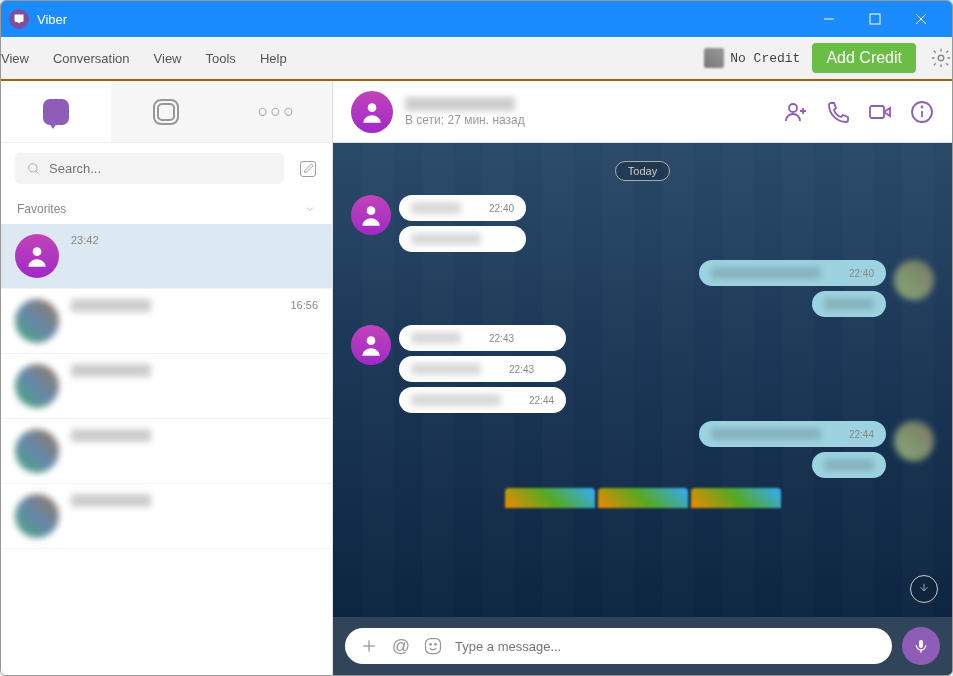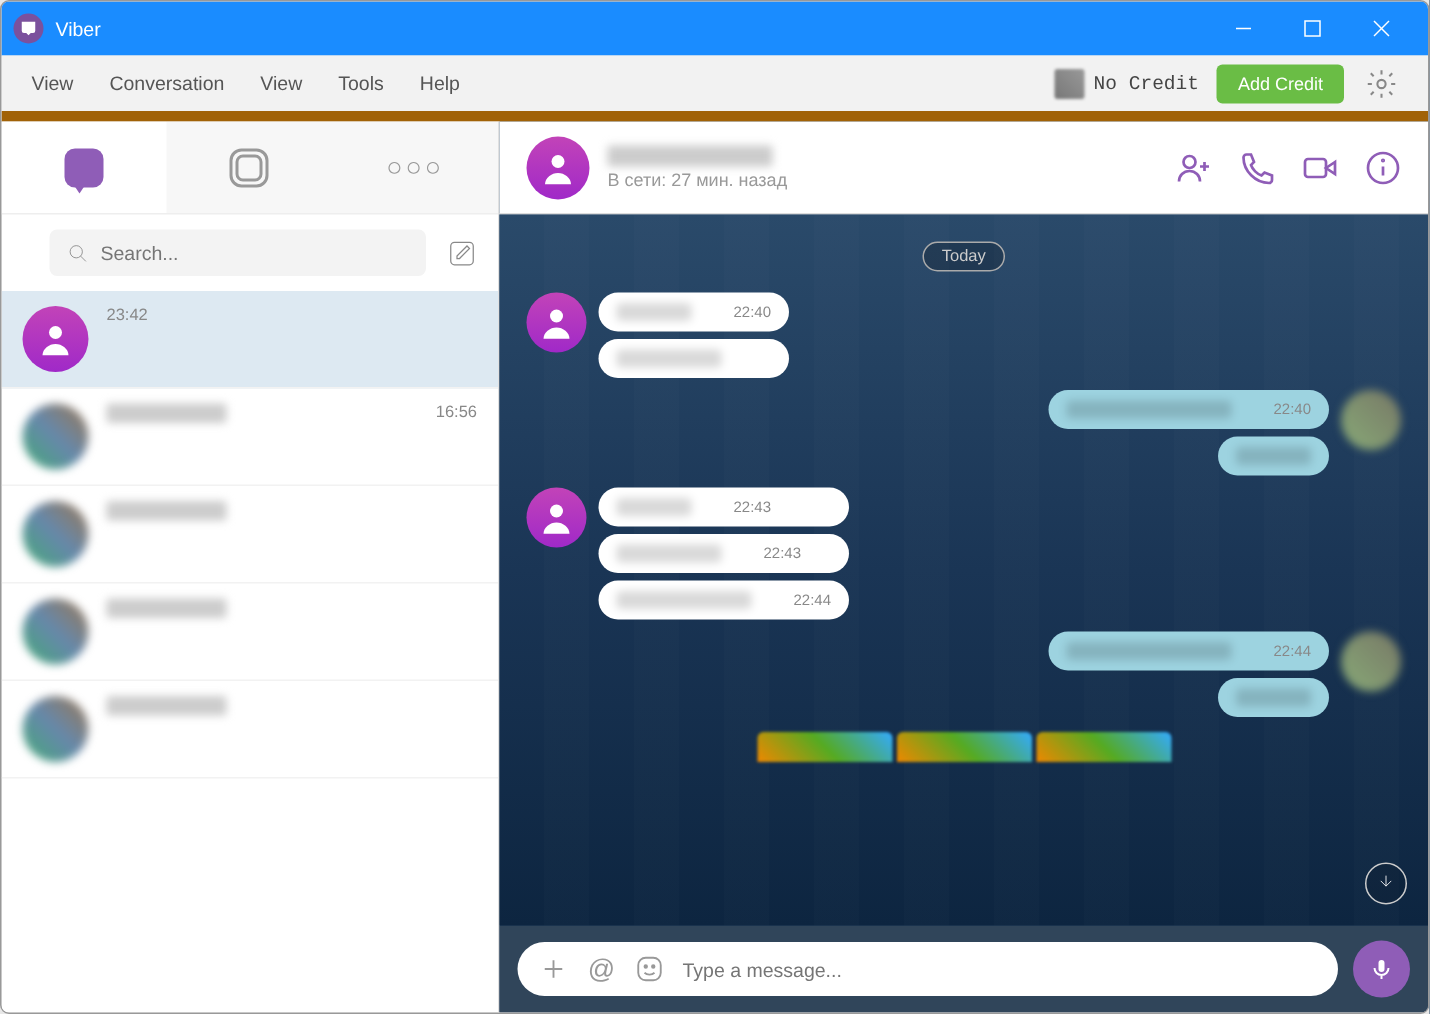--- a/index.html
+++ b/index.html
@@ -6,43 +6,43 @@
 body { background:#e8e8e8; width:953px; height:676px; overflow:hidden; display:flex; flex-direction:column; border:1px solid #999; border-radius:6px; }
 
 .titlebar { height:36px; background:#1a8cff; display:flex; align-items:center; padding:0 8px; }
 .titlebar-icon { width:20px; height:20px; background:#7b519d; border-radius:50%; display:flex; align-items:center; justify-content:center; margin-right:8px; }
 .titlebar-icon svg { width:12px; height:12px; fill:white; }
 .titlebar-title { color:white; font-size:13px; flex:1; }
 .win-controls { display:flex; }
 .win-btn { width:46px; height:36px; display:flex; align-items:center; justify-content:center; cursor:pointer; }
 .win-btn svg { stroke:white; fill:none; stroke-width:1; }
 
-.menubar { height:44px; background:#f2f2f2; border-bottom:7px solid #a16207; display:flex; align-items:center; padding:0 20px; }
+.menubar { height:44px; background:#f2f2f2; border-bottom:2px solid #a16207; display:flex; align-items:center; padding:0 0; }
 .menu-item { font-size:13px; color:#555; margin-right:24px; cursor:pointer; }
 .menubar-spacer { flex:1; }
 .credit-avatar { width:20px; height:20px; background:linear-gradient(45deg,#777,#999); margin-right:6px; border-radius:2px; filter:blur(1px); }
 .credit-text { font-size:13px; color:#444; margin-right:12px;font-family:Liberation Mono, monospace; }
-.add-credit { background:#6abd45; color:white; padding:6px 14px; border-radius:4px; font-size:12px; cursor:pointer; margin-right:14px; }
+.add-credit { background:#6abd45; color:white; padding:6px 14px; border-radius:4px; font-size:16px; cursor:pointer; margin-right:14px; }
 .gear-icon { width:22px; height:22px; cursor:pointer; }
 .gear-icon svg { stroke:#888; fill:none; stroke-width:1.5; }
 
 .main { flex:1; display:flex; overflow:hidden; }
 
 .sidebar { width:332px; background:#fff; display:flex; flex-direction:column; border-right:1px solid #e0e0e0; }
 .sidebar-tabs { height:62px; display:flex; border-bottom:1px solid #eee; }
 .sidebar-tab { flex:1; display:flex; align-items:center; justify-content:center; cursor:pointer; }
 .sidebar-tab.active { background:#fff; }
 .sidebar-tab.inactive { background:#f7f7f7; }
 .tab-chat-icon { width:26px; height:26px; background:#8f5db7; border-radius:7px; position:relative; }
 .tab-chat-icon:after { content:""; position:absolute; bottom:-4px; left:6px; width:0; height:0; border-left:4px solid transparent; border-right:4px solid transparent; border-top:6px solid #8f5db7; }
 .tab-discover { width:26px; height:26px; border:2px solid #999; border-radius:8px; display:flex; align-items:center; justify-content:center; }
 .tab-discover:after { content:""; width:14px; height:14px; border:2px solid #999; border-radius:5px; }
 .tab-more { font-size:18px; color:#999; letter-spacing:2px; }
 
-.search-row { display:flex; align-items:center; padding:10px 14px;margin-left:18px; }
+.search-row { display:flex; align-items:center; padding:10px 14px; }
 .search-box { flex:1; display:flex; align-items:center; background:#f3f3f3; border-radius:5px; padding:8px 12px; }
 .search-box svg { width:14px; height:14px; stroke:#888; fill:none; margin-right:8px; }
 .search-box input { border:none; background:transparent; outline:none; font-size:13px; color:#888; flex:1; }
 .compose-icon { width:20px; height:20px; margin-left:14px; cursor:pointer; }
 .compose-icon svg { stroke:#888; fill:none; }
 
 .favorites-row { display:flex; align-items:center; padding:8px 16px; font-size:12px; color:#888; cursor:pointer; }
 .favorites-row svg { margin-left:auto; width:12px; height:12px; stroke:#888; fill:none; }
 
 .chat-list { flex:1; overflow-y:auto; }
@@ -164,20 +164,26 @@
           </svg>
         <input placeholder="Search..." style="">
       </div>
       <div class="compose-icon">
         <svg viewBox="0 0 24 24">
             <rect x="3" y="3" width="18" height="18" rx="3"></rect>
             <path d="M8 14l8-8 2 2-8 8H8v-2z"></path>
           </svg>
       </div>
     </div>
+    <div class="favorites-row">
+      <span>Favorites</span>
+      <svg viewBox="0 0 24 24">
+          <polyline points="6 9 12 15 18 9"></polyline>
+        </svg>
+    </div>
     <div class="chat-list" id="chat-list">
         <div class="chat-item selected">
           <div class="chat-avatar avatar-purple">
             <svg viewBox="0 0 24 24">
               <circle cx="12" cy="8" r="4"></circle>
               <path d="M4 22c0-4 4-7 8-7s8 3 8 7"></path>
             </svg>
           </div>
           <div class="chat-time">23:42</div>
         </div>

